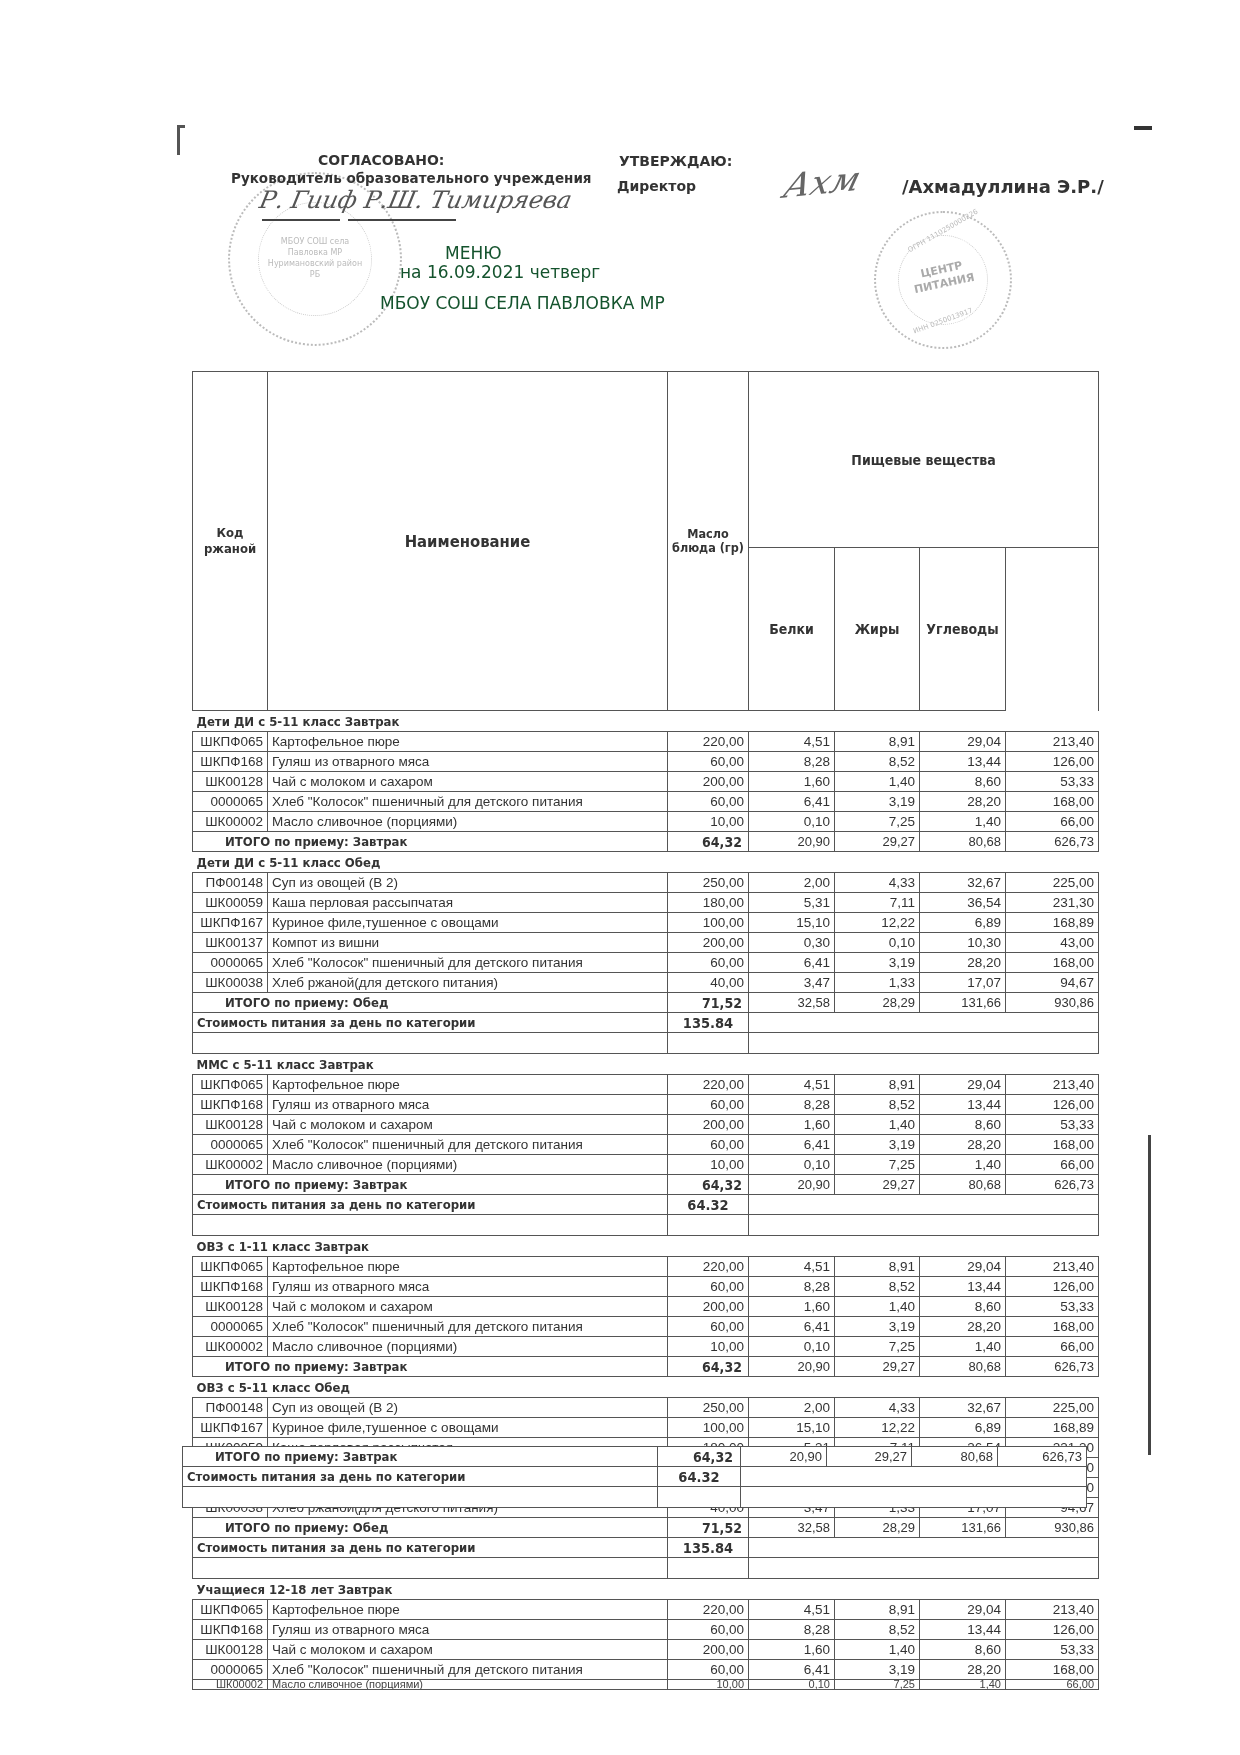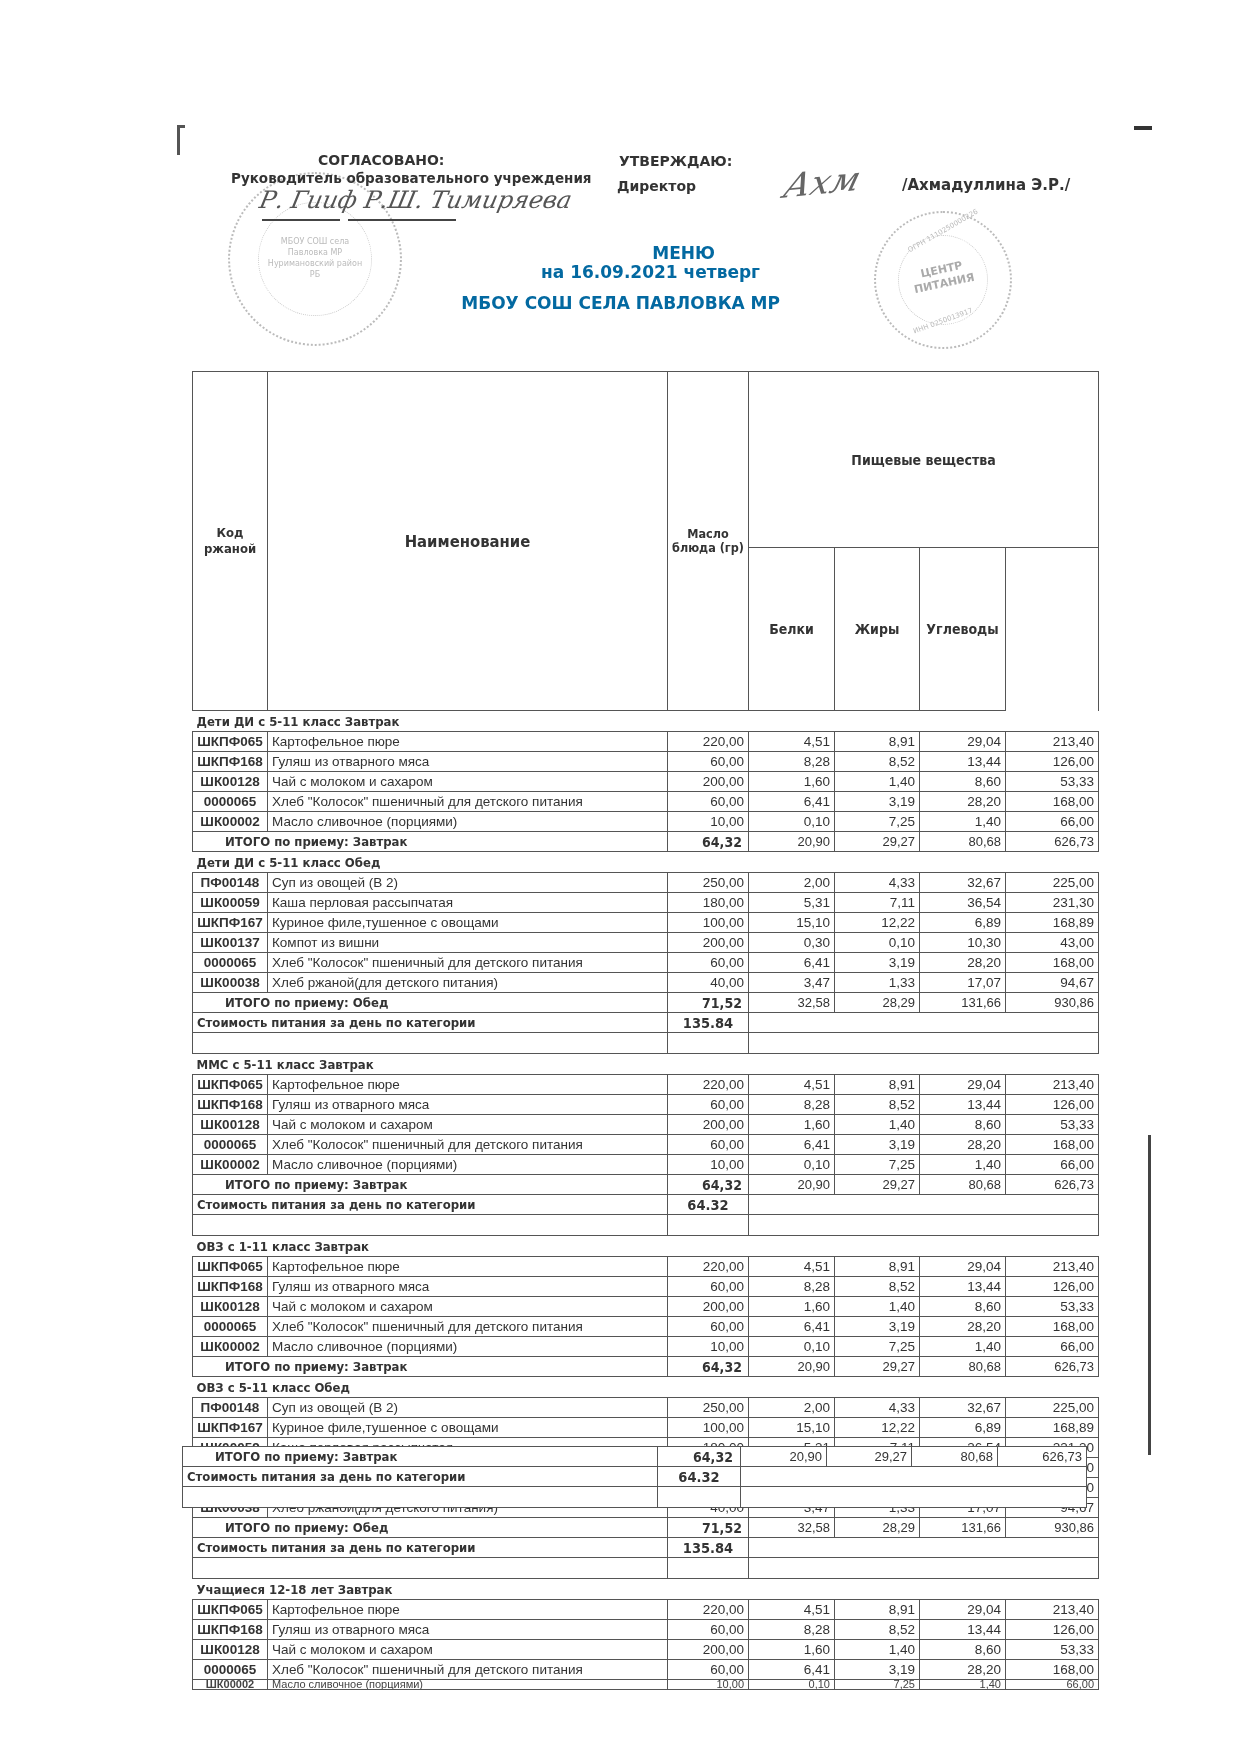--- a/index.html
+++ b/index.html
@@ -9,29 +9,29 @@
   .corner-mark { left:177px; top:125px; width:3px; height:30px; background:#555; }
   .corner-mark-h { left:177px; top:125px; width:8px; height:3px; background:#555; }
   .right-tick { left:1134px; top:126px; width:18px; height:4px; background:#333; }
   .right-edge { left:1148px; top:1135px; width:3px; height:320px; background:#444; }
 
   .hdr-bold { font-weight:bold; font-size:14px; color:#333; white-space:nowrap; }
   .sig { font-family:"DejaVu Serif", serif; font-style:italic; color:#555; font-size:26px; white-space:nowrap; }
   .stamp { border-radius:50%; border:2px dotted #bbb; }
   .stamp-inner { border-radius:50%; border:1px dotted #ccc; position:absolute; }
   .stamp-text { position:absolute; color:#bbb; font-size:9px; text-align:center; width:100%; }
-  .title { font-weight:bold; color:#0369a1; text-align:right; white-space:nowrap; }
+  .title { font-weight:normal; color:#14532d; text-align:left; white-space:nowrap; }
 
   table.menu { border-collapse:collapse; position:absolute; table-layout:fixed; }
   table.menu td, table.menu th { border:1px solid #555; padding:0 4px; height:19px;
       font-family:"Liberation Sans", sans-serif; font-size:13.5px; color:#333;
       white-space:nowrap; overflow:hidden; font-stretch:condensed; }
   table.menu th { font-weight:bold; font-family:"DejaVu Sans", sans-serif; font-size:13px; text-align:center; }
   table.menu td.num { text-align:right; }
-  table.menu td.code { text-align:center;font-weight:bold; }
+  table.menu td.code { text-align:right; }
   table.menu tr.section td { border:none; text-align:left; font-weight:bold;
       font-family:"DejaVu Sans", sans-serif; font-size:13px; height:20px; }
   table.menu tr.total td { font-weight:bold; font-family:"DejaVu Sans", sans-serif; font-size:13px;padding-left:32px; }
   table.menu tr.total td.num.plain { font-weight:normal; font-family:Liberation Sans, sans-serif; }
   table.menu tr.cost td { font-weight:bold; font-family:"DejaVu Sans", sans-serif; font-size:13px; }
   table.menu tr.cost td.costval { text-align:center; font-size:14.5px; }
   table.menu tr.total td.yieldtot { text-align:center; font-size:14px; }
   table.menu tr.blank td { height:20px; }
   table.menu tr.clipped td { height:9px; font-size:11px; line-height:9px; vertical-align:bottom; color:#444; }
   .name-cell { text-align:left; }
@@ -58,21 +58,21 @@
 
 <div class="abs hdr-bold" style="left:318px; top:152px;">СОГЛАСОВАНО:</div>
 <div class="abs hdr-bold" style="left:231px; top:170px; font-size:13.5px;">Руководитель образовательного учреждения</div>
 <div class="abs sig" style="left:260px; top:186px; transform:skewX(-12deg); font-size:24px;">Р. Гииф  Р.Ш. Тимиряева</div>
 <div class="abs" style="left:262px; top:219px; width:78px; height:2px; background:#444;"></div>
 <div class="abs" style="left:348px; top:219px; width:108px; height:2px; background:#444;"></div>
 
 <div class="abs hdr-bold" style="left:619px; top:153px;">УТВЕРЖДАЮ:</div>
 <div class="abs hdr-bold" style="left:617px; top:178px;">Директор</div>
 <div class="abs sig" style="left:786px; top:162px; font-size:34px; transform:skewX(-20deg) rotate(-6deg); color:#666;">Ахм</div>
-<div class="abs hdr-bold" style="left:902px; top:176px; font-size:15px;">/Ахмадуллина Э.Р./</div>
+<div class="abs hdr-bold" style="left:902px; top:176px; font-size:18px;">/Ахмадуллина Э.Р./</div>
 
 <div class="abs title" style="left:445px; width:270px; top:243px; font-size:17px;">МЕНЮ</div>
 <div class="abs title" style="left:400px; width:360px; top:262px; font-size:17px;">на 16.09.2021  четверг</div>
 <div class="abs title" style="left:380px; width:400px; top:293px; font-size:17px;">МБОУ СОШ СЕЛА ПАВЛОВКА МР</div>
 
 <table class="menu" style="left:192px; top:371px; width:906px;">
   <colgroup>
     <col style="width:75px">
       <col style="width:400px">
       <col style="width:81px">

